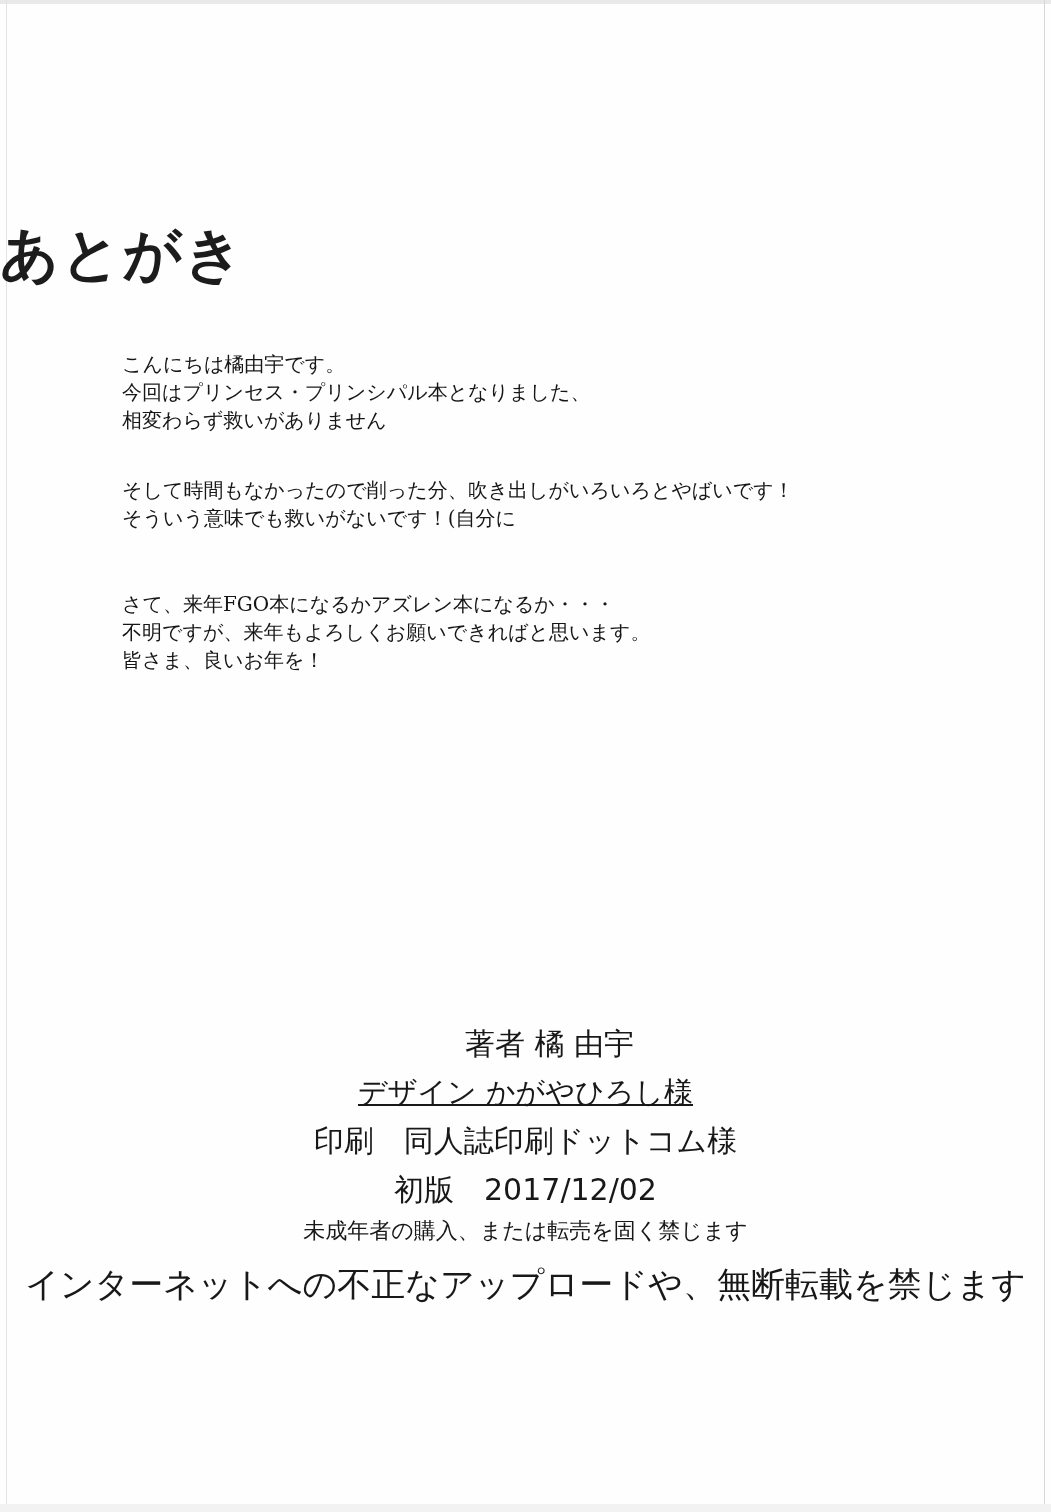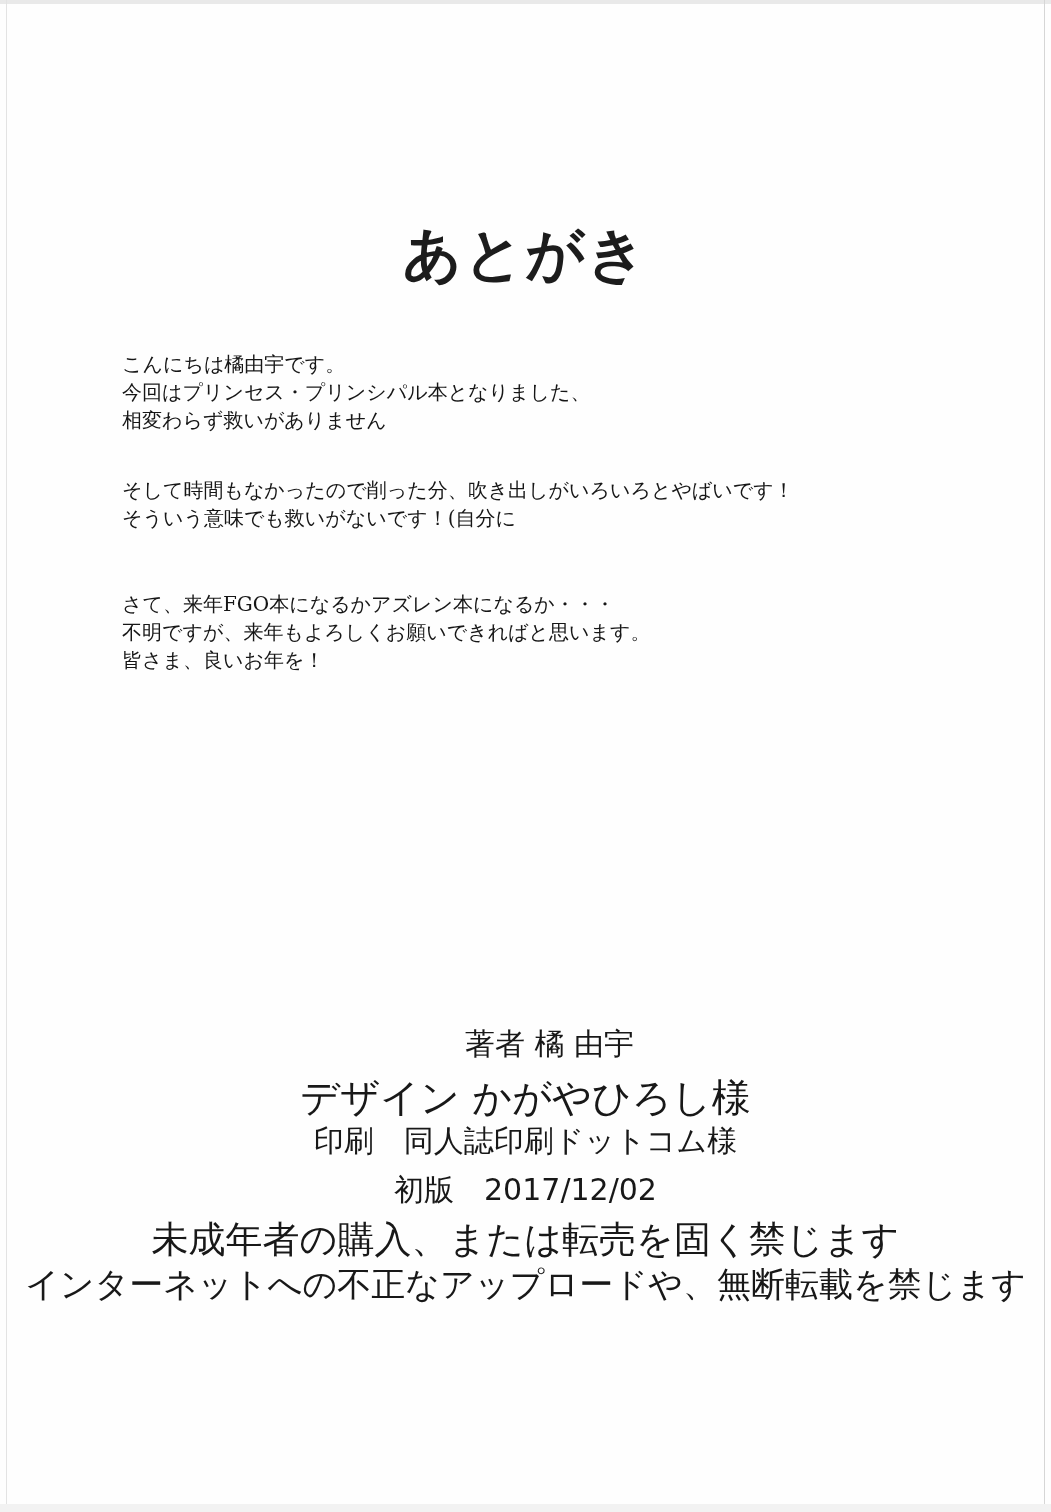--- a/index.html
+++ b/index.html
@@ -34,21 +34,21 @@
   .scan-edge-right {
     position: absolute; left: 1044px; top: 0;
     width: 1px; height: 100%;
     background: #d6d6d6;
   }
   .page-title {
     position: absolute;
     top: 184px;
     left: 0;
     width: 100%;
-    text-align: center;
+    text-align: left;
     font-family: "DejaVu Serif", "Liberation Serif", serif;
     font-weight: bold;
     font-size: 58px;
     line-height: 1.1;
     letter-spacing: 2px;
     color: #1c1c1c;
   }
   .afterword-body {
     position: absolute;
     top: 350px;
@@ -76,24 +76,24 @@
     color: #181818;
     white-space: nowrap;
   }
   .serif-line {
     font-family: "DejaVu Serif", "Liberation Serif", serif;
   }
   .sans-line {
     font-family: "DejaVu Sans", "Liberation Sans", sans-serif;
   }
   .colophon-author   { top: 1026px; font-size: 30px; padding-left: 24px; }
-  .colophon-design   { top: 1075px; font-size: 39px; }
+  .colophon-design   { top: 1075px; font-size: 29px; text-decoration: underline; }
   .colophon-printer  { top: 1123px; font-size: 30px; }
   .colophon-edition  { top: 1172px; font-size: 30px; }
-  .colophon-warning1 { top: 1218px; font-size: 37px; }
+  .colophon-warning1 { top: 1218px; font-size: 22px; }
   .colophon-warning2 { top: 1264px; font-size: 34px; }
 </style>
 </head>
 <body>
 
 <div class="page">
 
   <div class="scan-edge-top"></div>
   <div class="scan-edge-left"></div>
   <div class="scan-edge-right"></div>

